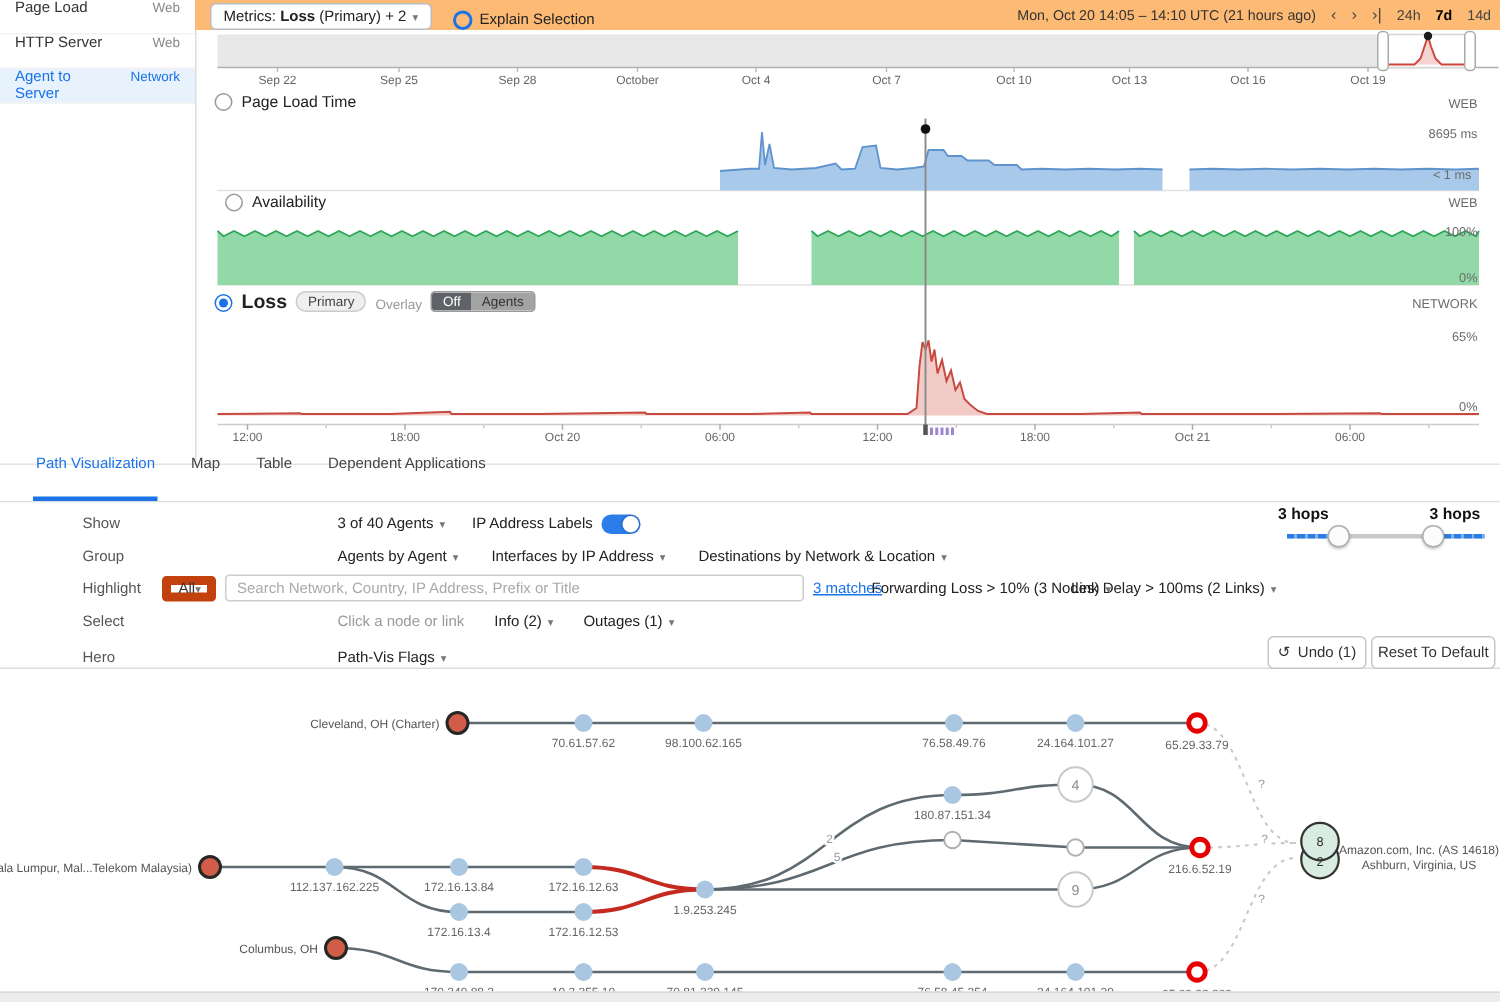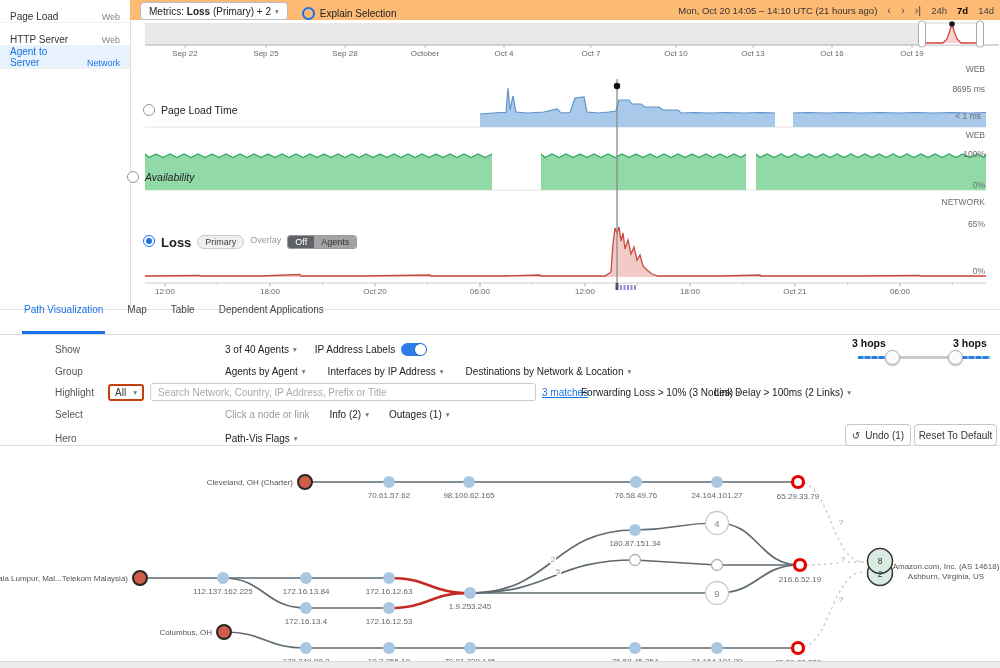--- a/index.html
+++ b/index.html
@@ -1,39 +1,39 @@
 <!DOCTYPE html>
 <html><head>
 <meta charset="utf-8">
 <style>
   html,body{margin:0;padding:0;}
   body{width:1000px;height:668px;position:relative;background:#fff;
        font-family:"Liberation Sans",sans-serif;font-size:10px;color:#333;overflow:hidden;}
   .abs{position:absolute;}
   
   .sidebar{position:absolute;left:0;top:0;width:130px;height:310px;border-right:1px solid #ddd;background:#fff;}
-  .side-item{height:22px;display:flex;justify-content:space-between;align-items:flex-end;
+  .side-item{height:22px;display:flex;justify-content:space-between;align-items:flex-start;
              padding:0 10px;font-size:10px;color:#333;border-bottom:1px solid #f2f2f2;cursor:pointer;gap:20px;}
   .side-item .cat{color:#888;font-size:9px;}
   .side-item.active{background:#e8f2fc;color:#1a73e8;}
   .side-item.active .cat{color:#1a73e8;}
   
   .topbar{position:absolute;left:130px;top:0;width:870px;height:20px;display:flex;align-items:flex-end;background:#fdba74;}
   .metrics-btn{margin-left:10px;height:16px;border:1px solid #b9bdc1;border-radius:4px;background:#fff;
                display:flex;align-items:center;gap:4px;padding:0 8px;font-size:10px;color:#222;cursor:pointer;}
   .metrics-btn b{font-weight:bold;}
   .explain{display:flex;align-items:center;gap:5px;margin-left:14px;font-size:10px;color:#222;cursor:pointer;}
   .donut{width:9px;height:9px;border:2.5px solid #1a73e8;border-radius:50%;display:inline-block;}
   .top-right{position:absolute;right:6px;top:0;height:20px;display:flex;align-items:center;gap:10px;}
   .timestamp{font-size:9.5px;color:#333;}
   .navg{font-size:11px;color:#444;cursor:pointer;}
   .range{font-size:9.5px;color:#444;cursor:pointer;}
   .range.active{font-weight:bold;color:#000;}
   
-  .chart-hdr{position:absolute;display:flex;align-items:flex-start;gap:6px;z-index:3;margin-top:42px;}
+  .chart-hdr{position:absolute;display:flex;align-items:flex-end;gap:6px;z-index:3;}
   .radio{width:10px;height:10px;border:1.5px solid #999;border-radius:50%;background:#fff;display:inline-block;position:relative;cursor:pointer;}
   .radio.on{border-color:#1a73e8;}
   .radio.on::after{content:"";position:absolute;left:2px;top:2px;width:6px;height:6px;border-radius:50%;background:#1a73e8;}
   .hdr-label{font-size:10.5px;color:#222;}
   .hdr-label.big{font-size:13px;font-weight:bold;}
   .pill{font-size:9px;color:#444;background:#efefef;border:1px solid #ccc;border-radius:9px;padding:1px 7px;}
   .ovl{font-size:9px;color:#999;}
   .seg{display:flex;border:1px solid #9a9a9a;border-radius:3px;overflow:hidden;font-size:9px;}
   .seg span{padding:1px 7px;cursor:pointer;}
   .seg .on{background:#5f6368;color:#fff;}
@@ -44,21 +44,21 @@
   .tab{font-size:10px;color:#444;margin-right:20px;padding:5px 2px 16px;cursor:pointer;border-bottom:3px solid transparent;}
   .tab.active{color:#1a73e8;border-bottom:3px solid #1a73e8;}
   
   .controls{position:absolute;left:0;top:335px;width:1000px;height:111px;border-bottom:1px solid #ddd;background:#fff;box-sizing:border-box;}
   .crow{position:absolute;height:16px;display:flex;align-items:center;}
   .rlabel{position:absolute;left:55px;color:#555;font-size:10px;}
   .dd{display:flex;align-items:center;gap:4px;font-size:10px;color:#222;cursor:pointer;white-space:nowrap;}
   .caret{font-size:7.5px;color:#777;}
   .toggle{width:26px;height:13px;border-radius:7px;background:#2b7de9;position:relative;cursor:pointer;margin-left:6px;}
   .toggle .knob{position:absolute;right:1px;top:1px;width:11px;height:11px;border-radius:50%;background:#fff;box-shadow:0 0 2px rgba(0,0,0,.4);}
-  .all-box{position:absolute;left:108px;width:36px;height:17px;border:2px solid #c2410c;border-radius:3px;background:#fff;
+  .all-box{position:absolute;left:108px;width:36px;height:17px;border:6px solid #c2410c;border-radius:3px;background:#fff;
            display:flex;align-items:center;justify-content:space-between;padding:0 5px;font-size:10px;cursor:pointer;box-sizing:border-box;}
   .search{position:absolute;left:150px;width:386px;height:18px;border:1px solid #ccc;border-radius:3px;
           font-family:"Liberation Sans",sans-serif;font-size:10px;padding:0 7px;color:#333;box-sizing:border-box;}
   .search::placeholder{color:#aaa;}
   .matches{position:absolute;left:542px;font-size:10px;color:#1a73e8;text-decoration:underline;cursor:pointer;}
   .hint{color:#9a9a9a;}
   .btn{position:absolute;height:20px;border:1px solid #c6c6c6;border-radius:4px;background:#fff;display:flex;
        align-items:center;justify-content:center;gap:5px;font-size:10px;color:#333;cursor:pointer;}
   .hops-label{position:absolute;top:337px;font-size:10.5px;font-weight:bold;color:#111;}
   .slider{position:absolute;left:858px;top:350px;width:132px;height:16px;}
@@ -192,21 +192,21 @@
     <span class="range">24h</span>
     <span class="range active">7d</span>
     <span class="range">14d</span>
   </div>
 </div>
 
 <div class="chart-hdr" style="left:143px;top:62px;">
   <span class="radio"></span>
   <span class="hdr-label">Page Load Time</span>
 </div>
-<div class="chart-hdr" style="left:127px;top:129px;font-style:italic;">
+<div class="chart-hdr" style="left:150px;top:129px;">
   <span class="radio"></span>
   <span class="hdr-label">Availability</span>
 </div>
 <div class="chart-hdr" style="left:143px;top:193px;">
   <span class="radio on"></span>
   <span class="hdr-label big">Loss</span>
   <span class="pill">Primary</span>
   <span class="ovl">Overlay</span>
   <span class="seg">
     <span class="on">Off</span>

